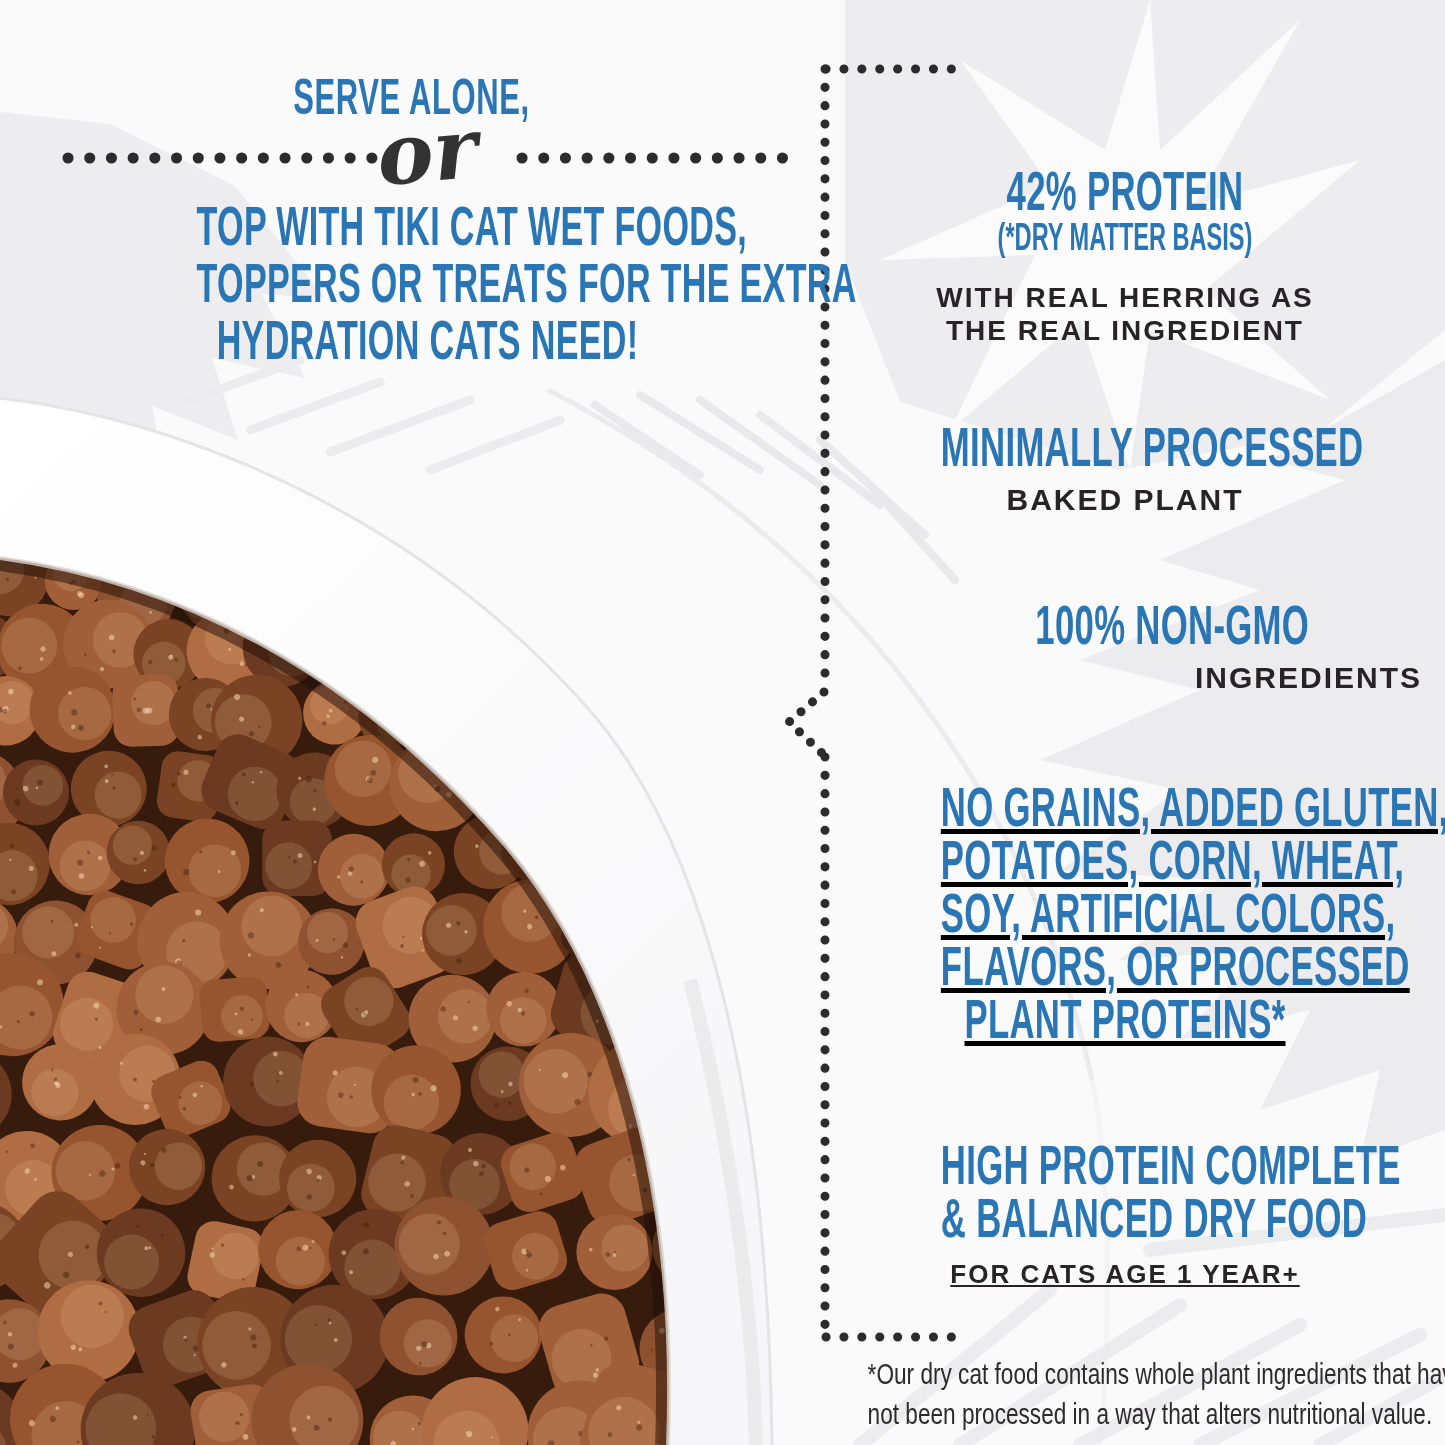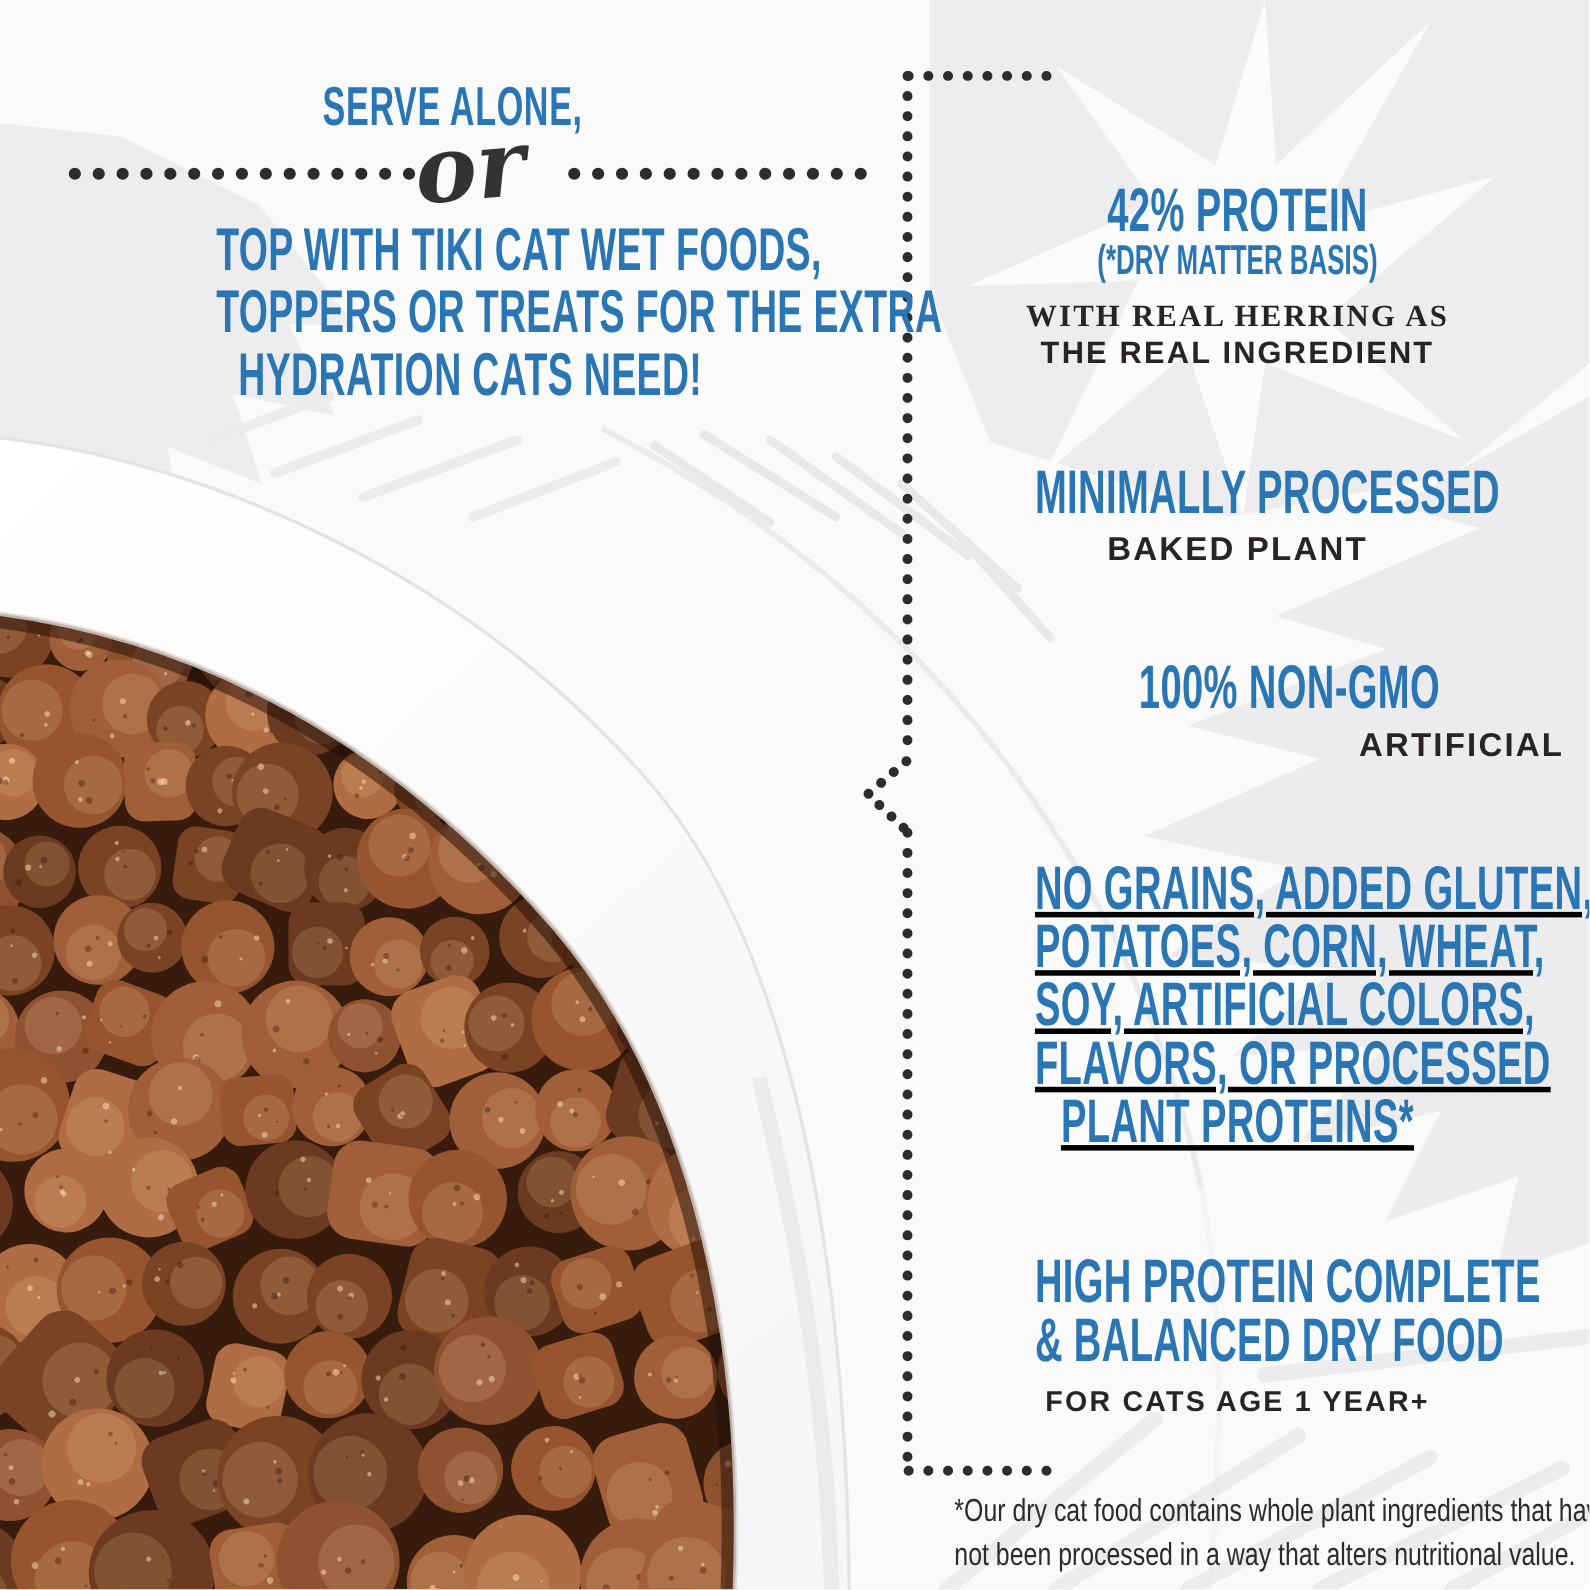--- a/index.html
+++ b/index.html
@@ -1335,46 +1335,46 @@
   </div>
   <div class="txtblock" style="left:55px;top:198px;width:745px;">
     <div class="cond blue serve-sub">TOP WITH TIKI CAT WET FOODS,</div>
     <div class="cond blue serve-sub">TOPPERS OR TREATS FOR THE EXTRA</div>
     <div class="cond blue serve-sub">HYDRATION CATS NEED!</div>
   </div>
 
   <div class="txtblock" style="left:828px;top:164px;width:594px;">
     <div class="cond blue benefit-title">42% PROTEIN</div>
     <div class="cond blue benefit-subtitle">(*DRY MATTER BASIS)</div>
-    <div class="benefit-detail" style="margin-top:14px;font-family:Liberation Serif, serif;">WITH REAL HERRING AS</div>
+    <div class="benefit-detail" style="margin-top:24px;">WITH REAL HERRING AS</div>
     <div class="benefit-detail">THE REAL INGREDIENT</div>
   </div>
 
   <div class="txtblock" style="left:828px;top:420px;width:594px;">
     <div class="cond blue benefit-title">MINIMALLY PROCESSED</div>
     <div class="benefit-detail detail-lg" style="margin-top:10px;">BAKED PLANT</div>
   </div>
 
   <div class="txtblock" style="left:828px;top:598px;width:594px;text-align:right;">
     <div class="cond blue benefit-title">100% NON-GMO</div>
-    <div class="benefit-detail detail-lg" style="margin-top:10px;">ARTIFICIAL</div>
+    <div class="benefit-detail detail-lg" style="margin-top:10px;">INGREDIENTS</div>
   </div>
 
   <div class="txtblock" style="left:828px;top:780px;width:594px;text-decoration:underline;">
     <div class="cond blue benefit-title">NO GRAINS, ADDED GLUTEN,</div>
     <div class="cond blue benefit-title">POTATOES, CORN, WHEAT,</div>
     <div class="cond blue benefit-title">SOY, ARTIFICIAL COLORS,</div>
     <div class="cond blue benefit-title">FLAVORS, OR PROCESSED</div>
     <div class="cond blue benefit-title">PLANT PROTEINS*</div>
   </div>
 
   <div class="txtblock" style="left:828px;top:1138px;width:594px;">
     <div class="cond blue benefit-title">HIGH PROTEIN COMPLETE</div>
     <div class="cond blue benefit-title">&amp; BALANCED DRY FOOD</div>
-    <div class="benefit-detail" style="margin-top:14px;font-size:26px;">FOR CATS AGE 1 YEAR+</div>
+    <div class="benefit-detail" style="margin-top:14px;font-size:26px;text-decoration:underline;">FOR CATS AGE 1 YEAR+</div>
   </div>
 
   <div class="txtblock" style="left:795px;top:1354px;width:660px;">
     <div class="disclaimer-line">*Our dry cat food contains whole plant ingredients that have</div>
     <div class="disclaimer-line">not been processed in a way that alters nutritional value.</div>
   </div>
 
 </div>
 
 </body></html>

